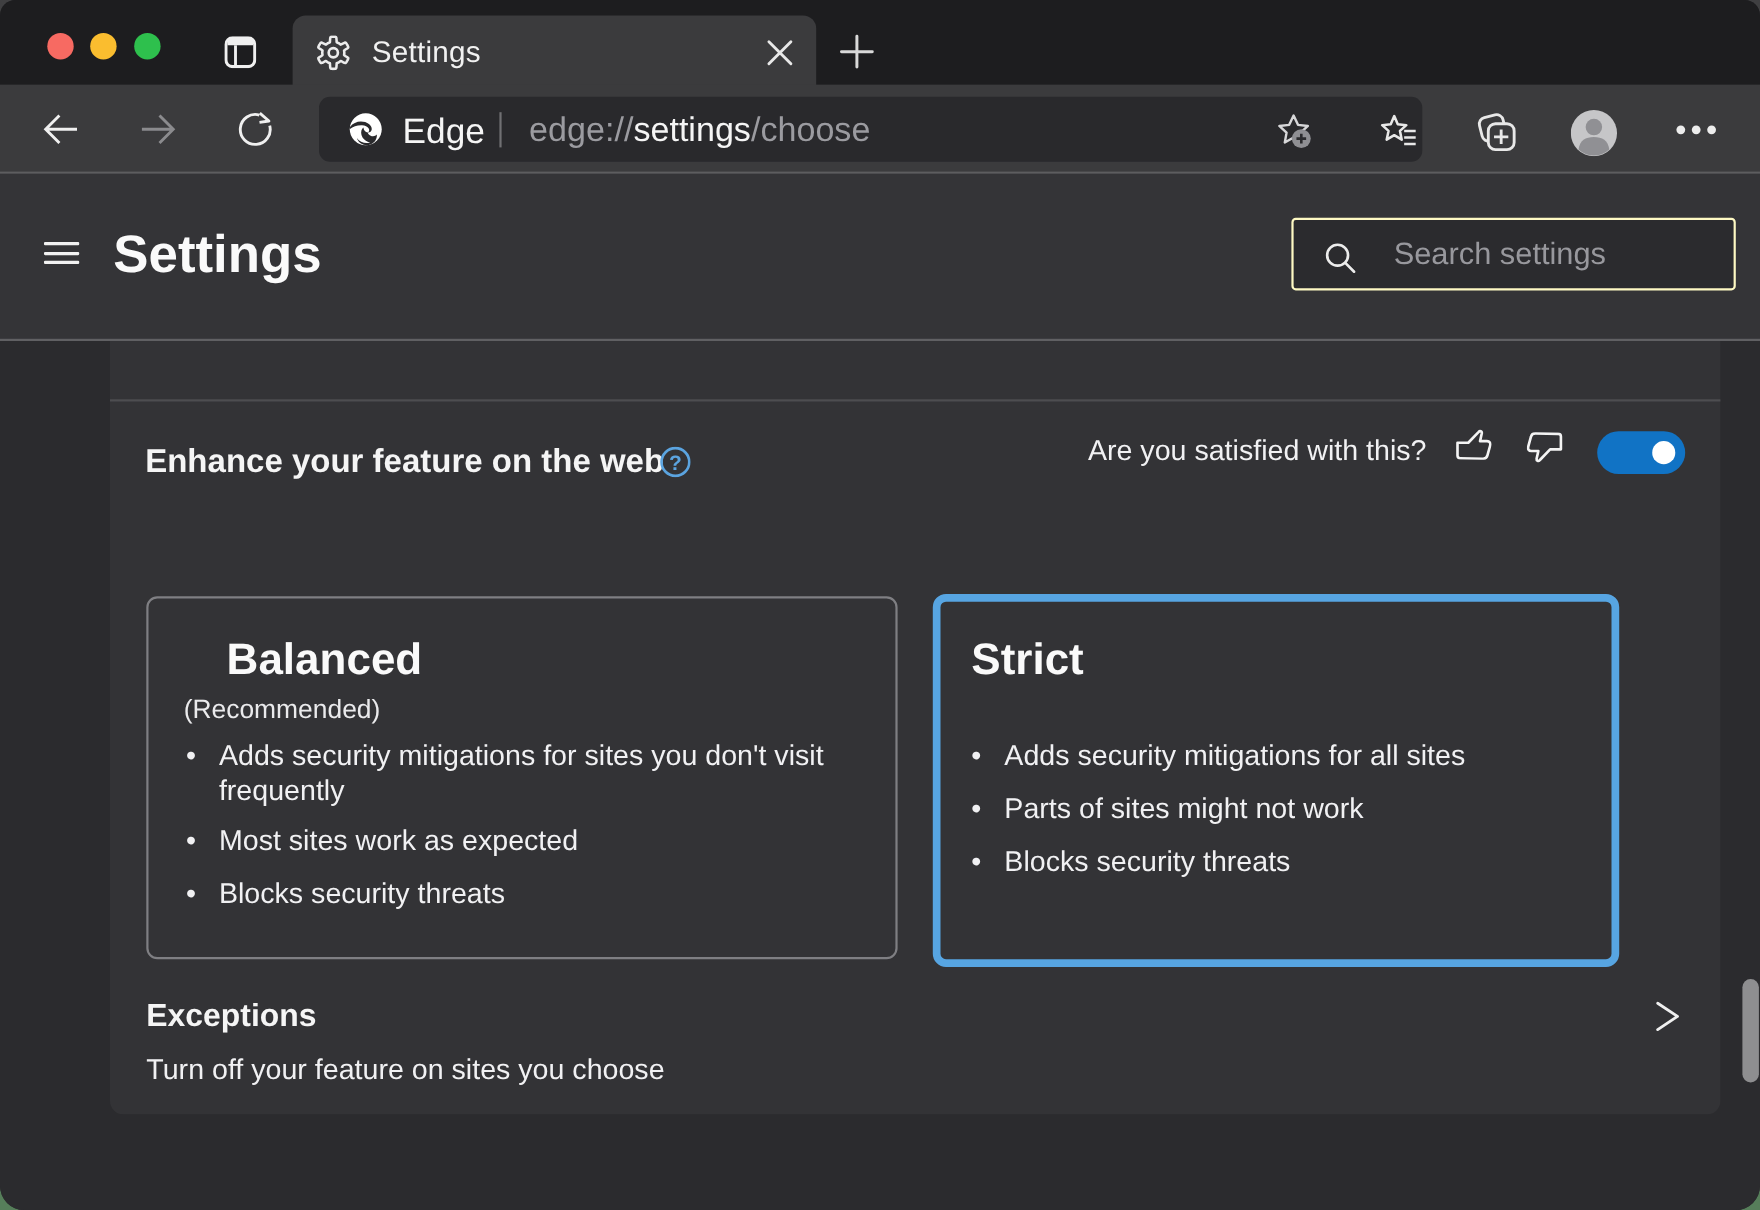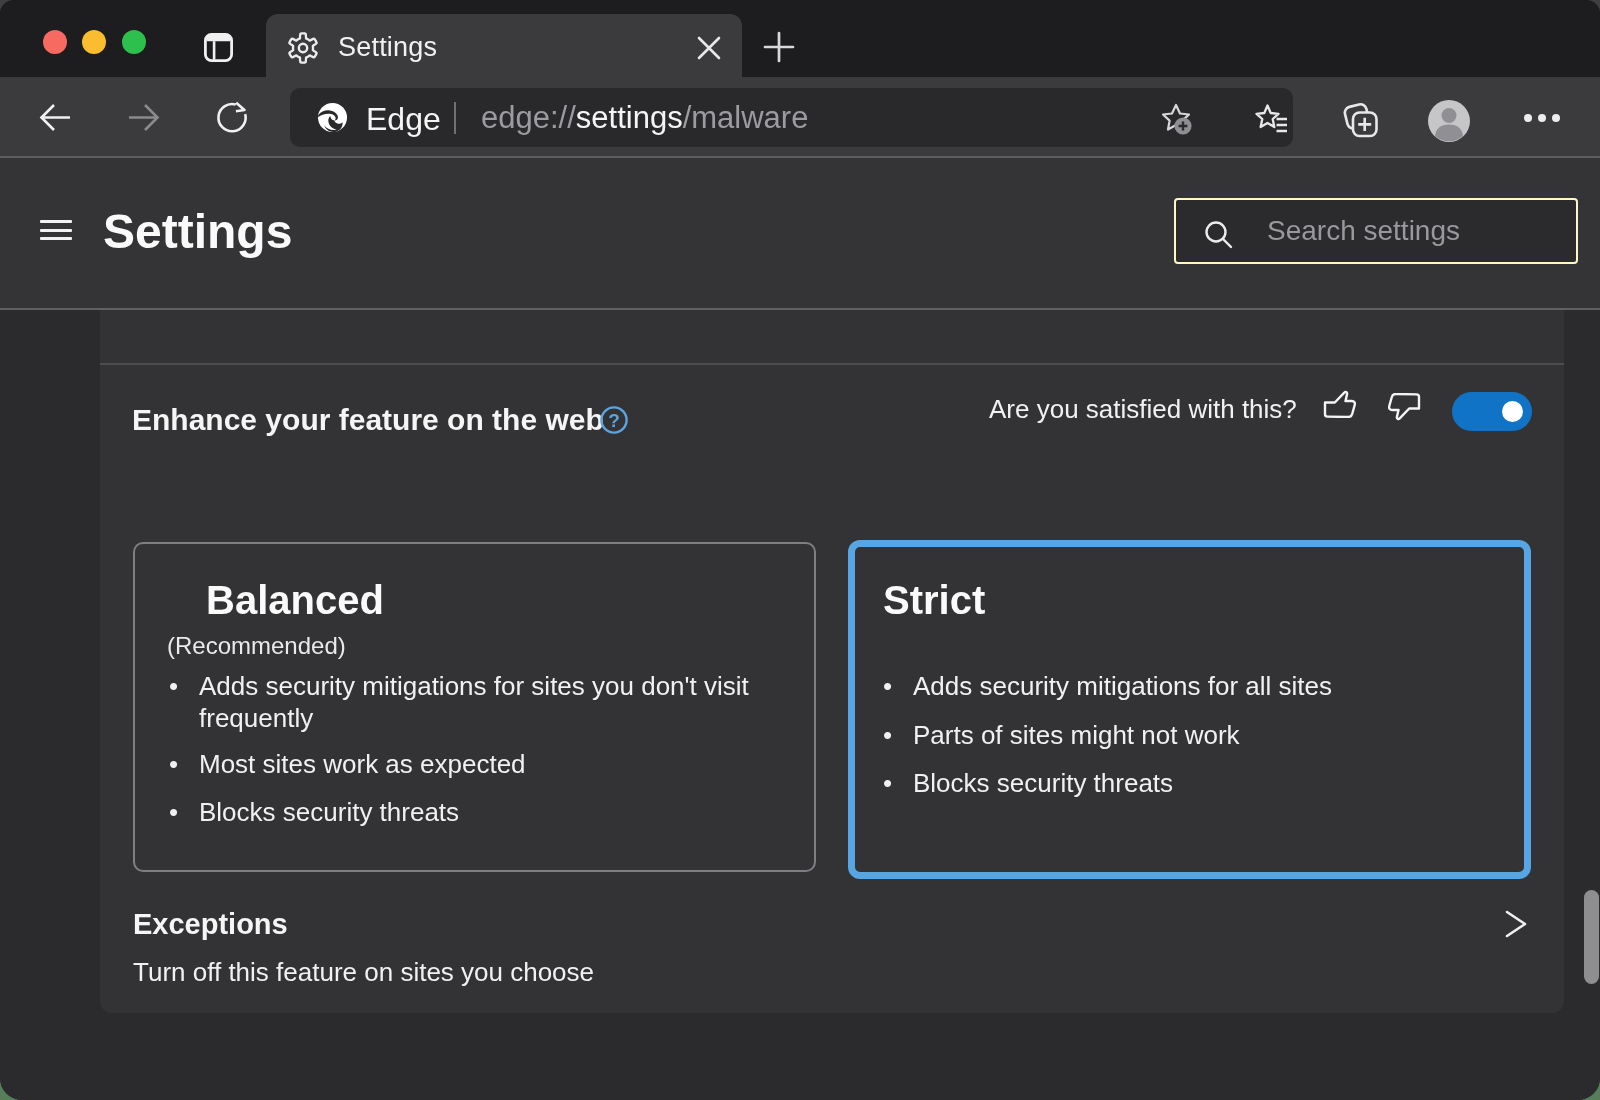--- a/index.html
+++ b/index.html
@@ -48,21 +48,21 @@
   .secH { position:absolute; left:32px; top:93px; font-size:30px; font-weight:bold; color:#f5f5f5; }
   .satis { position:absolute; left:889px; top:84px; width:620px; font-size:26px; color:#f1f1f3; }
   .para { position:absolute; left:32px; top:149px; font-size:25.5px; line-height:34px; color:#f1f1f3; }
   .toggle { position:absolute; left:1352px; top:82px; width:80px; height:39px; border-radius:20px;
             background:#1173c5; }
   .toggle div { position:absolute; right:9px; top:9px; width:21px; height:21px; border-radius:50%;
             background:#fff; }
 
   .cardL { position:absolute; left:33px; top:232px; width:683px; height:330px;
            border:2px solid #7f7f83; border-radius:10px; }
-  .cardR { position:absolute; left:748px; top:230px; width:683px; height:339px;
+  .cardR { position:absolute; left:748px; top:230px; width:624px; height:339px;
            border:7px solid #57a5e2; border-radius:12px; }
   .ct { position:absolute; font-size:40px; font-weight:bold; color:#fafafa; }
   .rec { position:absolute; font-size:24px; color:#eaeaec; }
   .blt { position:absolute; font-size:26px; line-height:32px; color:#f1f1f3; }
   .blt .b { position:absolute; left:-30px; }
 
   .excH { position:absolute; left:33px; top:598px; font-size:29px; font-weight:bold; color:#f5f5f5; }
   .excS { position:absolute; left:33px; top:647px; font-size:26px; color:#f1f1f3; }
 
   .thumb { position:absolute; right:1px; top:580px; width:15px; height:94px; border-radius:8px;
@@ -108,21 +108,21 @@
       <path d="M21.2 2.8 L29.5 10 L20.9 11.2" stroke="#f0f0f0" stroke-width="2.6" fill="none" stroke-linejoin="round"></path>
     </svg>
     <div class="addr">
       <svg class="abs" style="left:27px; top:14px;" width="31" height="31" viewBox="0 0 32 32">
         <circle cx="16" cy="16" r="15" fill="#fff"></circle>
         <path d="M1.2 13.8 C4.5 9.2 10.5 7.6 15.5 9.3 C19.5 10.7 22 13.6 21.6 16.2 C21.3 18.1 19.8 19.2 18 19 C19.3 18.2 19.6 16.6 18.8 15.2 C17.8 13.4 15.3 12.3 12.5 12.2 C8.3 12 4 13.2 1.2 15.8 Z" fill="#29292c"></path>
         <path d="M18 19 C15.5 18.7 13.8 16.9 13.9 14.4 C12 15.8 11.2 18.5 12 21.3 C13 24.8 16.2 27.6 20.3 28.4 C16 30 10.5 28.3 7.6 24.3 C9.3 29.5 15.2 32.3 20.3 30.4 C24.5 28.8 26.8 25 26.4 21 C24.9 22.6 22.5 23 20.6 22 C18.9 21.1 18.1 20.2 18 19 Z" fill="#29292c"></path>
       </svg>
       <div class="edgelabel">Edge</div>
       <div class="sep"></div>
-      <div class="url"><span>edge://</span><b>settings</b><span>/malware</span></div>
+      <div class="url"><span>edge://</span><b>settings</b><span>/choose</span></div>
       <svg class="abs" style="left:868px; top:13px;" width="36" height="36" viewBox="0 0 36 36">
         <path d="M18 4 L22 12.5 L31 13.5 L24.4 19.6 L26 28.5 L18 24 L10 28.5 L11.6 19.6 L5 13.5 L14 12.5 Z" fill="none" stroke="#d7d7d9" stroke-width="2.2" stroke-linejoin="round"></path>
         <circle cx="25" cy="25" r="8.6" fill="#8f8f93"></circle>
         <path d="M25 20.6 V29.4 M20.6 25 H29.4" stroke="#2b2b2e" stroke-width="2.4"></path>
       </svg>
     </div>
     <svg class="abs" style="left:1253px; top:25px;" width="37" height="37" viewBox="0 0 37 37">
       <path d="M14.5 3.5 L17.7 11 L25.5 11.8 L19.7 17 L21.3 25 L14.5 20.9 L7.6 25 L9.3 17 L3.5 11.8 L11.3 11 Z" fill="none" stroke="#e8e8e8" stroke-width="2.3" stroke-linejoin="round"></path>
       <path d="M23.5 17 H34 M23.5 23 H34 M23.5 29 H34" stroke="#e8e8e8" stroke-width="2.3"></path>
     </svg>
@@ -190,20 +190,20 @@
         <div class="blt" style="left:64px; top:252px;"><span class="b">•</span>Blocks security threats</div>
       </div>
       <div class="cardR">
         <div class="ct" style="left:28px; top:31px;">Strict</div>
         <div class="blt" style="left:58px; top:123px;"><span class="b">•</span>Adds security mitigations for all sites</div>
         <div class="blt" style="left:58px; top:172px;"><span class="b">•</span>Parts of sites might not work</div>
         <div class="blt" style="left:58px; top:220px;"><span class="b">•</span>Blocks security threats</div>
       </div>
 
       <div class="excH">Exceptions</div>
-      <div class="excS">Turn off this feature on sites you choose</div>
+      <div class="excS">Turn off your feature on sites you choose</div>
       <svg class="abs" style="left:1402px; top:600px;" width="28" height="28" viewBox="0 0 28 28">
         <path d="M5 2 L23 14 L5 26" fill="none" stroke="#f0f0f0" stroke-width="2.6" stroke-linecap="round" stroke-linejoin="round"></path>
       </svg>
     </div>
     <div class="thumb"></div>
   </div>
 </div>
 
 </body></html>

